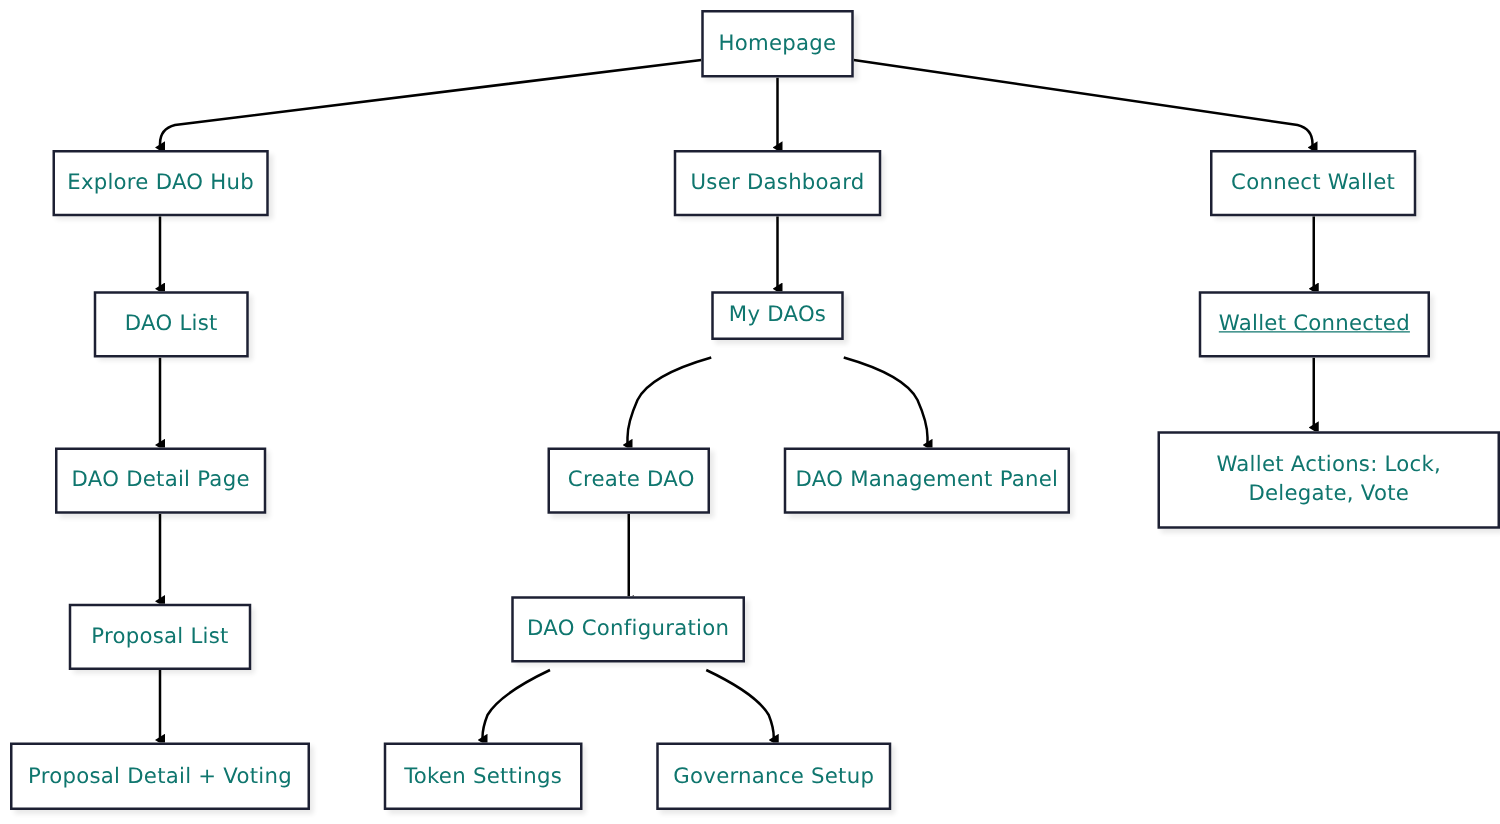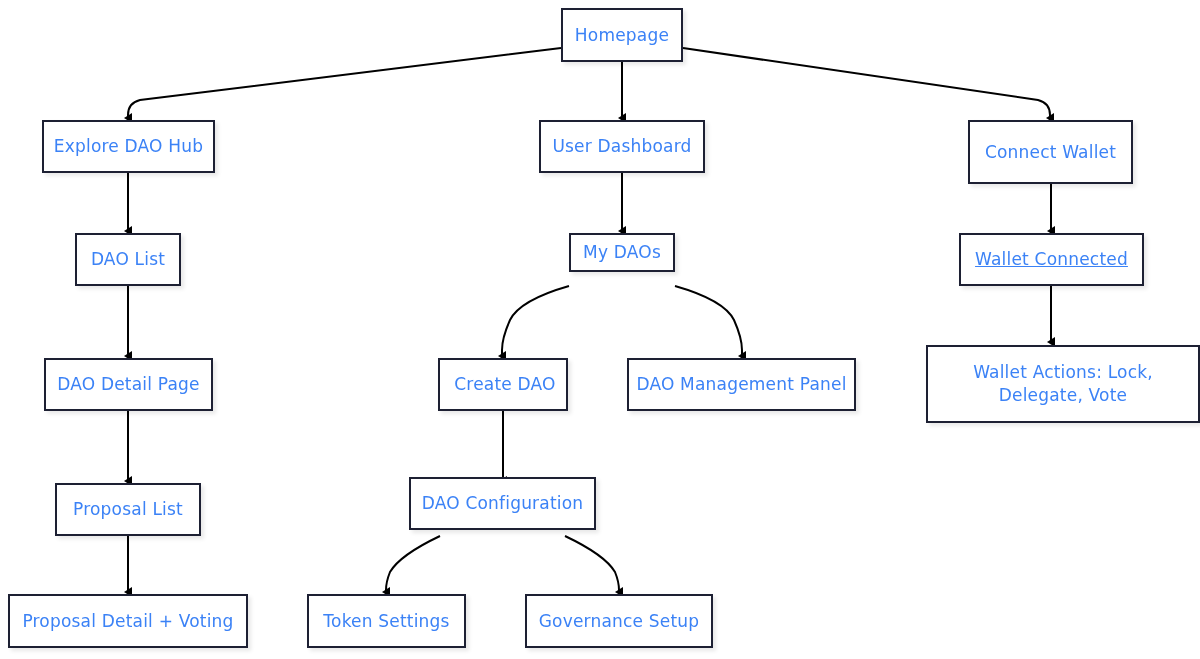--- a/index.html
+++ b/index.html
@@ -28,21 +28,21 @@
   }
   .node {
     position: absolute;
     box-sizing: border-box;
     background: #ffffff;
     border: 2px solid #1d2033;
     display: flex;
     align-items: center;
     justify-content: center;
     text-align: center;
-    color: #3b82f6;
+    color: #0f766e;
     font-size: 17px;
     letter-spacing: 0.2px;
     line-height: 1.35;
     box-shadow: 3px 3px 4px rgba(0,0,0,0.09);
     padding: 2px 6px;
     z-index: 2;
   }
   .node-label {
     white-space: pre-line;
     display: block;
@@ -79,24 +79,24 @@
   <div id="nodes">
       <div class="node" style="left: 561px; top: 8px; width: 122px; height: 54px;">
         <span class="node-label">Homepage</span>
       </div>
       <div class="node" style="left: 42px; top: 120px; width: 173px; height: 53px;">
         <span class="node-label">Explore DAO Hub</span>
       </div>
       <div class="node" style="left: 539px; top: 120px; width: 166px; height: 53px;">
         <span class="node-label">User Dashboard</span>
       </div>
-      <div class="node" style="left: 968px; top: 120px; width: 165px; height: 64px;">
+      <div class="node" style="left: 968px; top: 120px; width: 165px; height: 53px;">
         <span class="node-label">Connect Wallet</span>
       </div>
-      <div class="node" style="left: 75px; top: 233px; width: 106px; height: 53px;">
+      <div class="node" style="left: 75px; top: 233px; width: 124px; height: 53px;">
         <span class="node-label">DAO List</span>
       </div>
       <div class="node" style="left: 569px; top: 233px; width: 106px; height: 39px;">
         <span class="node-label">My DAOs</span>
       </div>
       <div class="node" style="left: 959px; top: 233px; width: 185px; height: 53px; text-decoration: underline;">
         <span class="node-label">Wallet Connected</span>
       </div>
       <div class="node" style="left: 44px; top: 358px; width: 169px; height: 53px;">
         <span class="node-label">DAO Detail Page</span>

